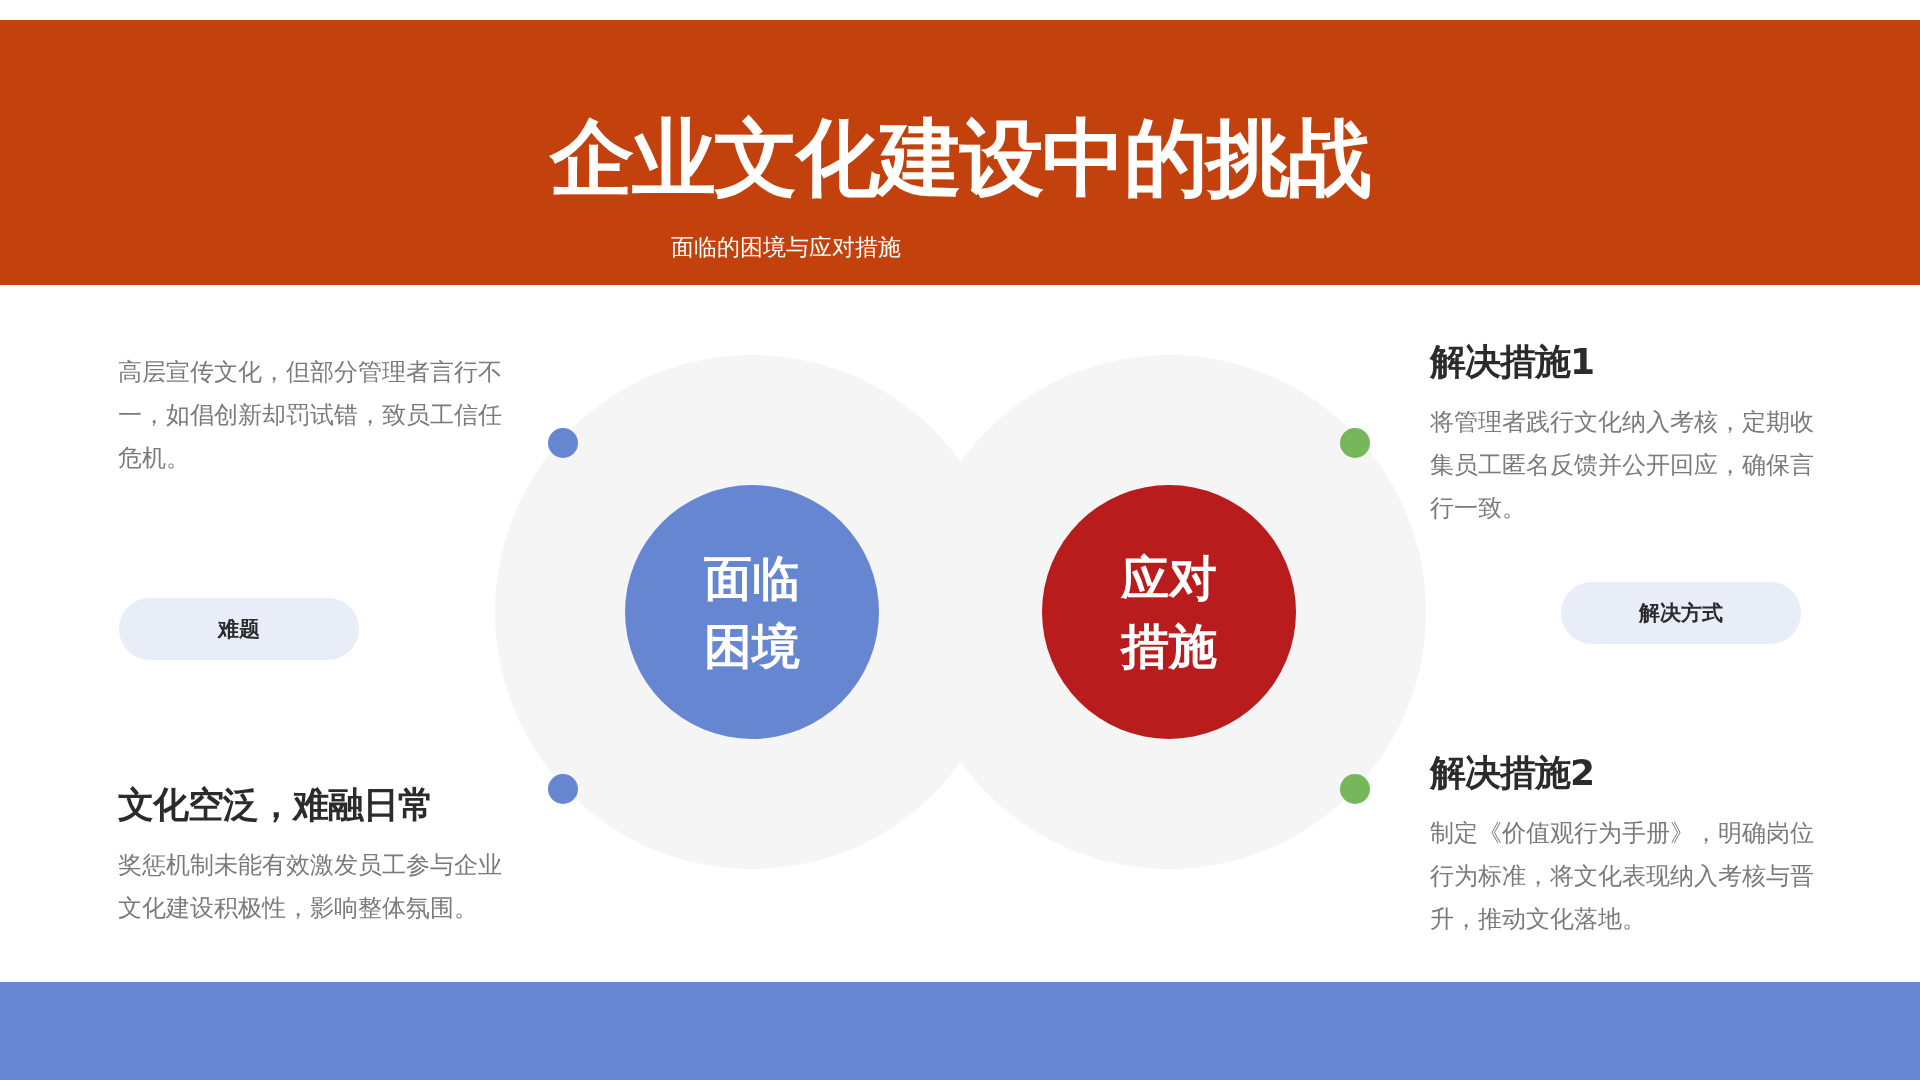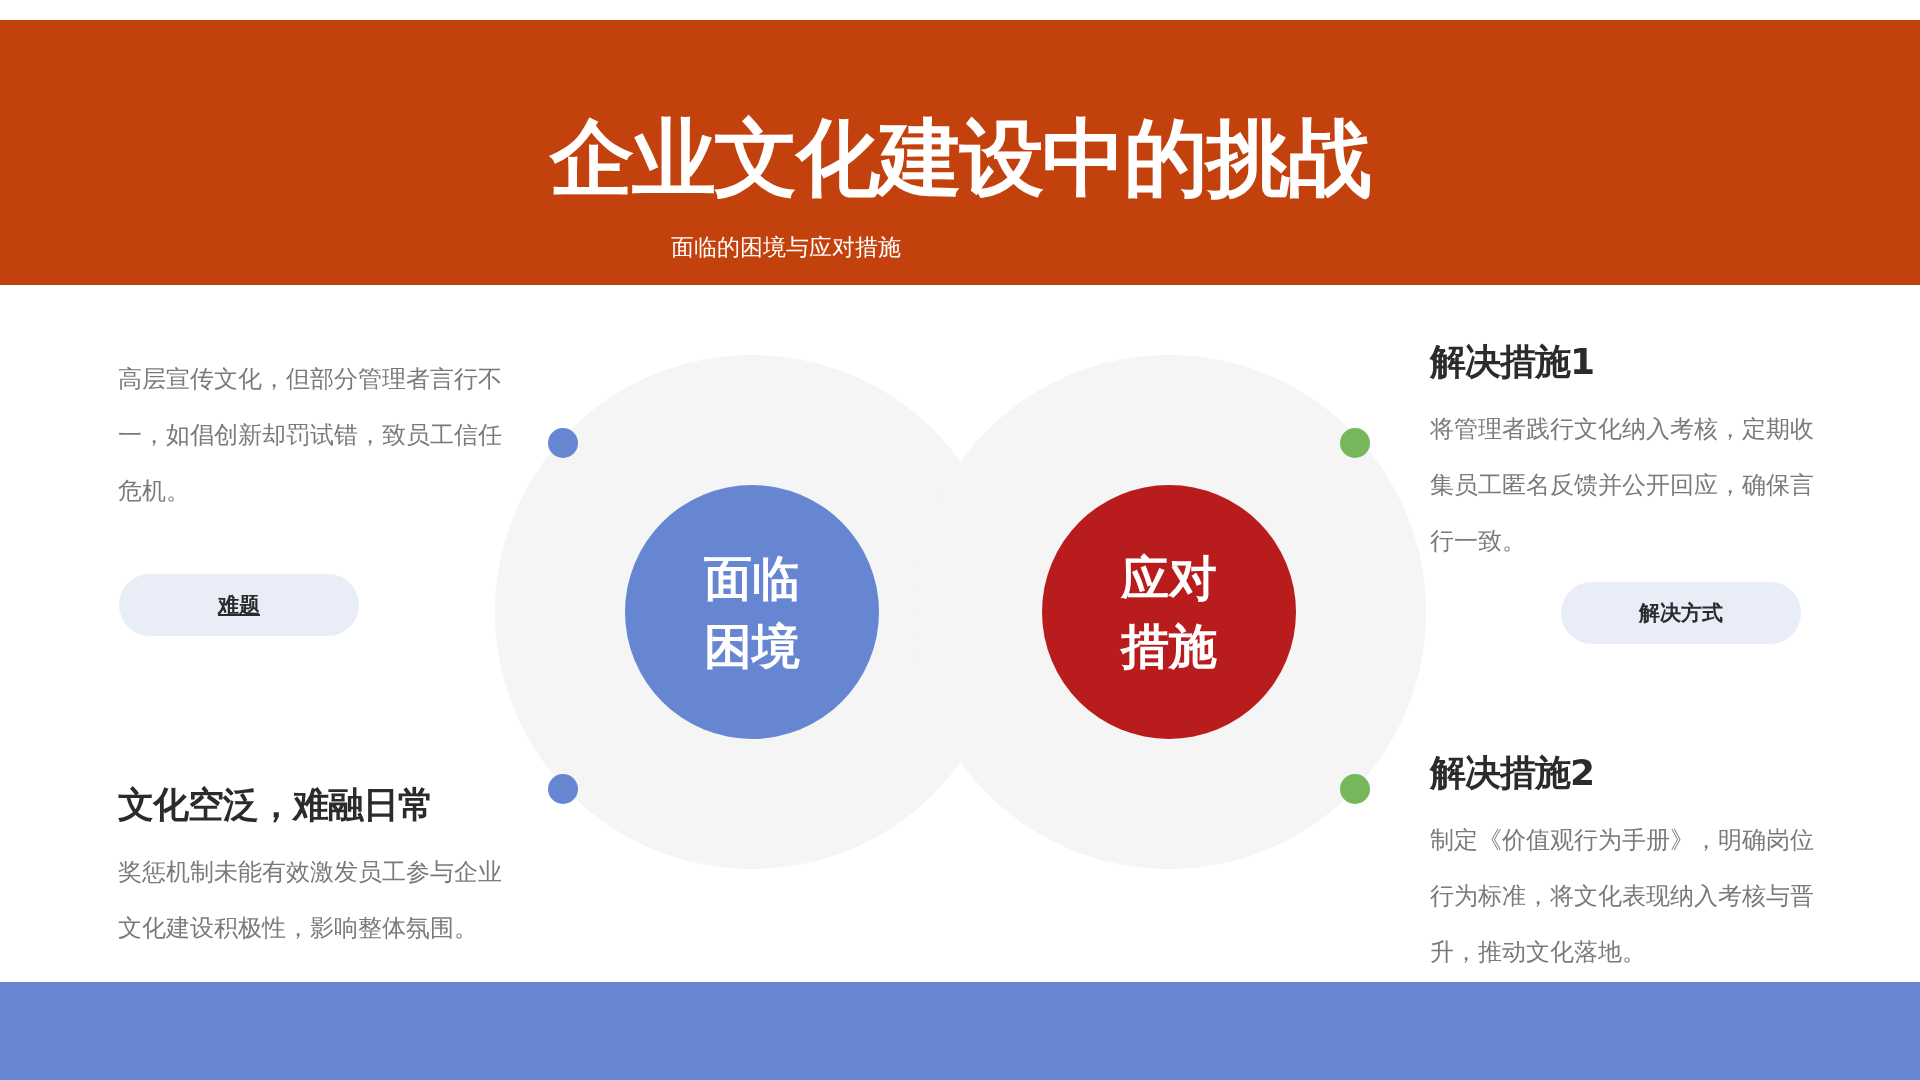--- a/index.html
+++ b/index.html
@@ -6,21 +6,21 @@
   body { width:1920px; height:1080px; position:relative; overflow:hidden; background:#ffffff; font-family:"DejaVu Sans","Liberation Sans",sans-serif; }
   .header { position:absolute; left:0; top:0; width:1920px; height:265px; background:#c2410c;margin-top:20px; }
   .title { position:absolute; left:0; width:1920px; top:88px; text-align:center; color:#fff; font-size:84px; font-weight:bold; letter-spacing:-2px; line-height:100px; }
   .subtitle { position:absolute; left:0; width:1572px; top:210px; text-align:center; color:#fff; font-size:23px; line-height:34px; }
   .footer { position:absolute; left:0; top:982px; width:1920px; height:98px; background:#6786d2; }
   .big-circle { position:absolute; width:514px; height:514px; border-radius:50%; background:#f5f5f5; }
   .inner-circle { position:absolute; width:254px; height:254px; border-radius:50%; display:flex; align-items:center; justify-content:center; text-align:center; color:#fff; font-size:48px; font-weight:bold; line-height:68px; white-space:pre-line; }
   .dot { position:absolute; width:30px; height:30px; border-radius:50%; }
   .block { position:absolute; width:390px; }
   .block h2 { margin:0; font-size:36px; font-weight:bold; color:#2b2b2b; line-height:50px; letter-spacing:-1px; }
-  .block p { margin:14px 0 0 0; font-size:24px; color:#7a7a7a; line-height:56px; }
+  .block p { margin:14px 0 0 0; font-size:24px; color:#7a7a7a; line-height:43px; }
   .pill { position:absolute; width:240px; height:62px; border-radius:31px; background:#e9edf8; display:flex; align-items:center; justify-content:center; font-size:21px; font-weight:bold; color:#2b2b2b; }
 </style>
 </head>
 <body>
 
 <div class="header">
   <div class="title">企业文化建设中的挑战</div>
   <div class="subtitle">面临的困境与应对措施</div>
 </div>
 
@@ -33,21 +33,21 @@
 措施</div>
 
 <div class="dot" style="left:548px; top:428px; background:#6786d2;"></div>
 <div class="dot" style="left:548px; top:774px; background:#6786d2;"></div>
 <div class="dot" style="left:1340px; top:428px; background:#77b75c;"></div>
 <div class="dot" style="left:1340px; top:774px; background:#77b75c;"></div>
 
 <div class="block" style="left:118px; top:337px;">
   <p>高层宣传文化，但部分管理者言行不一，如倡创新却罚试错，致员工信任危机。</p>
 </div>
-<div class="pill" style="left:119px; top:574px;text-decoration:underline;">难题</div>
+<div class="pill" style="left:119px; top:598px;">难题</div>
 <div class="block" style="left:118px; top:748px; width:400px;margin-top:32px;">
   <h2>文化空泛，难融日常</h2>
   <p>奖惩机制未能有效激发员工参与企业文化建设积极性，影响整体氛围。</p>
 </div>
 
 <div class="block" style="left:1430px; top:337px;">
   <h2>解决措施1</h2>
   <p>将管理者践行文化纳入考核，定期收集员工匿名反馈并公开回应，确保言行一致。</p>
 </div>
 <div class="pill" style="left:1561px; top:582px;">解决方式</div>

